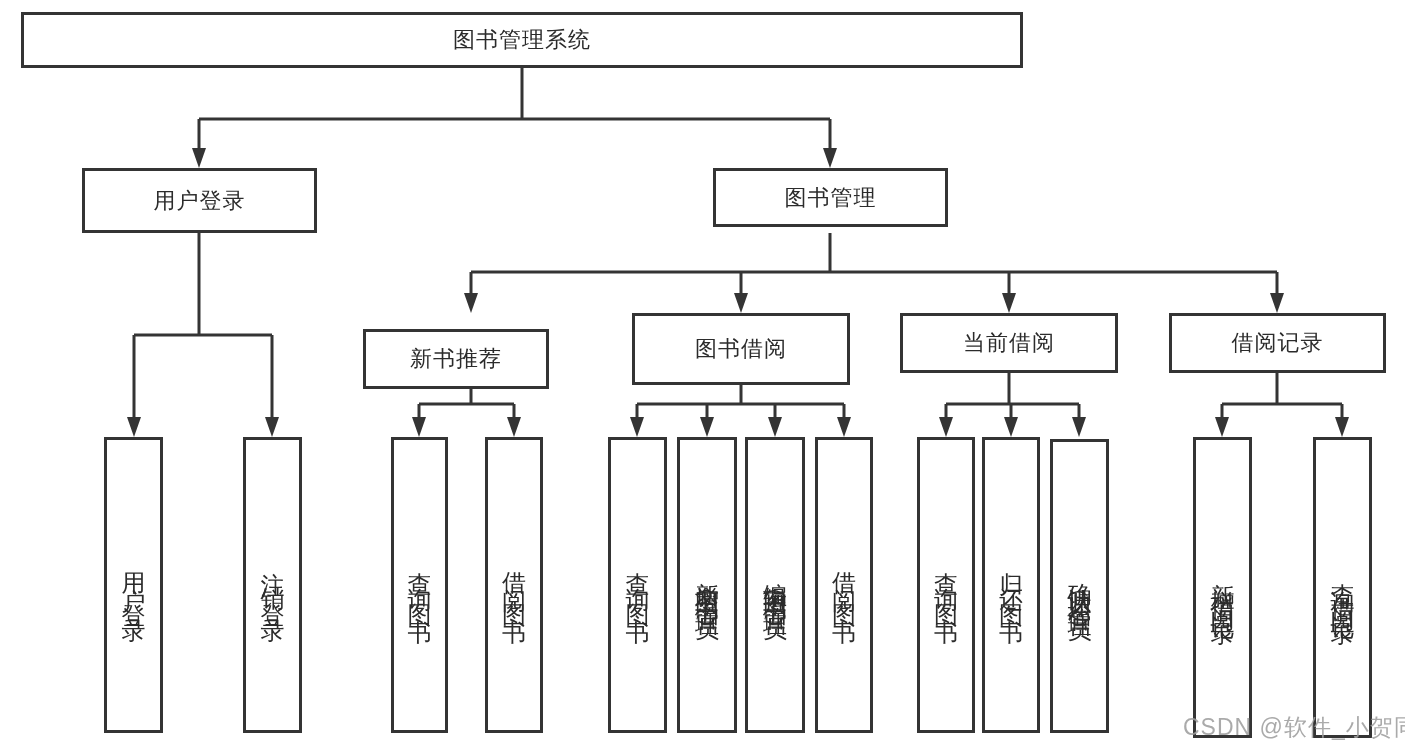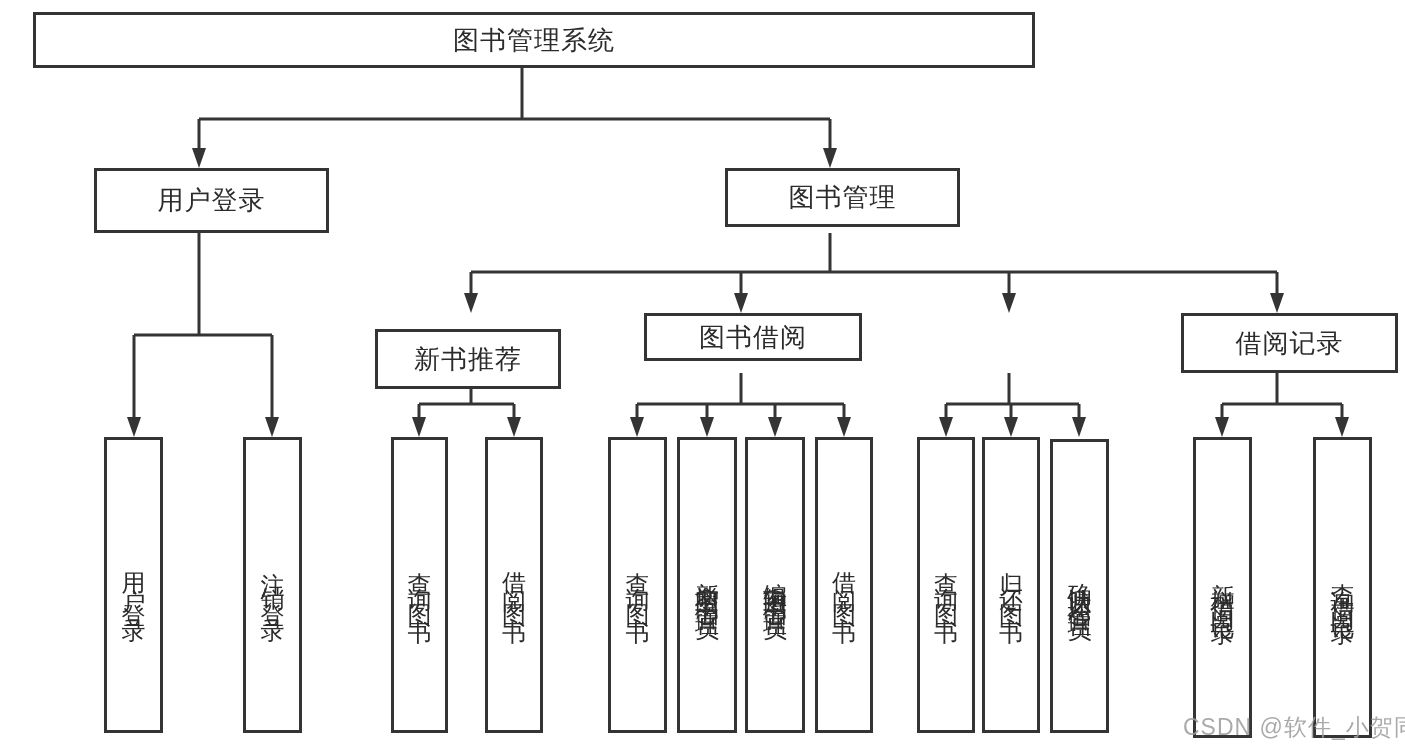--- a/index.html
+++ b/index.html
@@ -27,24 +27,23 @@
     box-sizing: border-box;
     border: 3px solid #343434;
     background: #ffffff;
     display: flex;
     align-items: center;
     justify-content: center;
     color: #2b2b2b;
     z-index: 2;
   }
   .node-h {
-    font-size: 26px;
+    font-size: 22px;
     letter-spacing: 1px;
     white-space: nowrap;
-    margin-left: 12px;
   }
   .leaf .leaf-label {
     writing-mode: vertical-rl;
     text-orientation: mixed;
     font-size: 24px;
     line-height: 1;
     white-space: nowrap;
   }
   .chars-4 .leaf-label { letter-spacing: 16px; }
   .chars-6 .leaf-label { letter-spacing: 8px; }
@@ -105,22 +104,25 @@
   <div class="node node-h" style="left:82px; top:168px; width:235px; height:65px;">
     <span>用户登录</span>
   </div>
   <div class="node node-h" style="left:713px; top:168px; width:235px; height:59px;">
     <span>图书管理</span>
   </div>
 
   <div class="node node-h" style="left:363px; top:329px; width:186px; height:60px;">
     <span>新书推荐</span>
   </div>
-  <div class="node node-h" style="left:632px; top:313px; width:218px; height:48px;">
+  <div class="node node-h" style="left:632px; top:313px; width:218px; height:72px;">
     <span>图书借阅</span>
+  </div>
+  <div class="node node-h" style="left:900px; top:313px; width:218px; height:60px;">
+    <span>当前借阅</span>
   </div>
   <div class="node node-h" style="left:1169px; top:313px; width:217px; height:60px;">
     <span>借阅记录</span>
   </div>
 
   <div class="node leaf chars-4" style="left:104px; top:437px; width:59px; height:296px;">
     <span class="leaf-label">用户登录</span>
   </div>
   <div class="node leaf chars-4" style="left:243px; top:437px; width:59px; height:296px;">
     <span class="leaf-label">注销登录</span>

